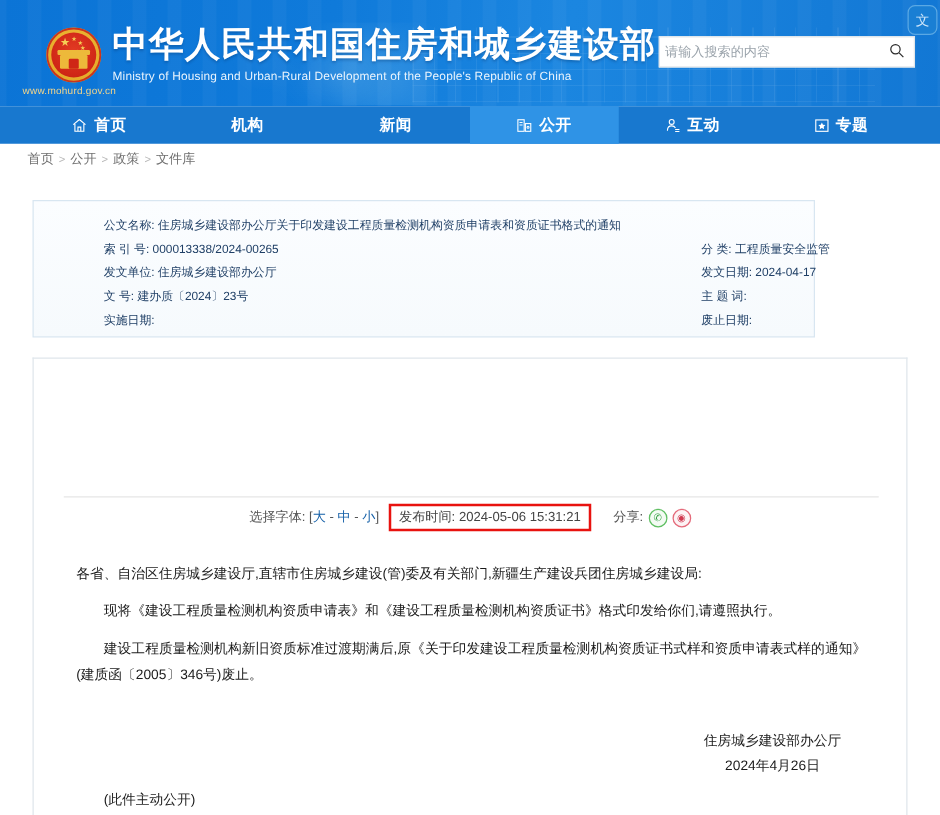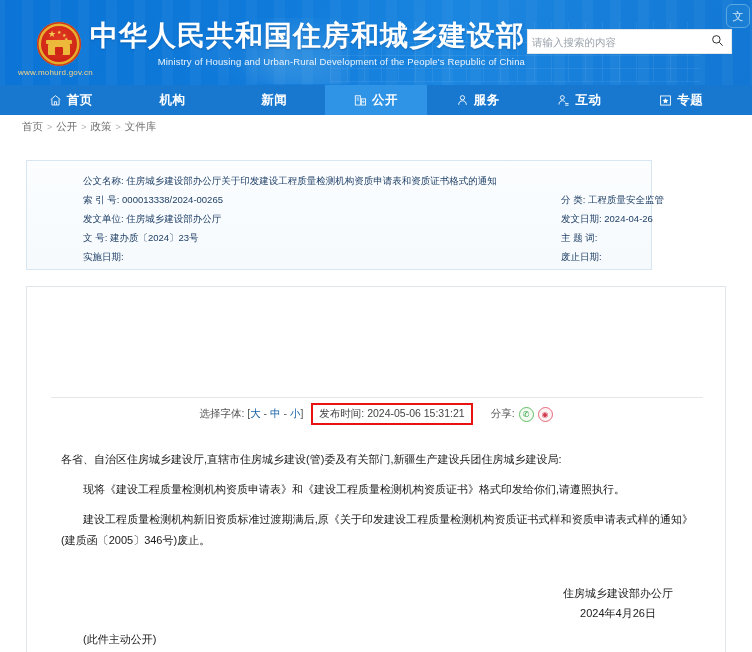--- a/index.html
+++ b/index.html
@@ -80,21 +80,20 @@
 
   .brand-block { position:absolute; left:90px; top:20px; }
   .brand-cn {
     font-size: 28px; font-weight: bold; color:#ffffff; letter-spacing: 1px;
     line-height: 32px; white-space: nowrap;
     text-shadow: 0 1px 2px rgba(0,40,90,.28);
   }
   .brand-en {
     font-size: 9.5px; color:#eaf4fd; margin-top: 4px; letter-spacing: .15px;
     white-space: nowrap;
-    text-align: right;
   }
   .brand-url {
     position:absolute; left:18px; top:68px;
     font-size: 8px; color:#f3d58a; letter-spacing:.2px; white-space:nowrap;
   }
 
   .search-box {
     position:absolute; right:20px; top:29px; width:205px; height:25px;
     background:#ffffff; border:1px solid #e4e7ea;
     display:flex; align-items:center;
@@ -283,29 +282,20 @@
           <line x1="3.2" y1="7.4" x2="6.2" y2="7.4" stroke="#fff" stroke-width="1"></line>
           <rect x="9" y="6" width="5.3" height="7.6" fill="none" stroke="#fff" stroke-width="1.05"></rect>
           <circle cx="11.6" cy="9.6" r="1" fill="none" stroke="#fff" stroke-width="1"></circle>
         </svg>
       </span>
       <span>公开</span>
     </div>
     <div class="nav-item">
       <span class="nav-ico">
         <svg width="13" height="13" viewBox="0 0 16 16">
-          <circle cx="8" cy="4.6" r="2.6" fill="none" stroke="#fff" stroke-width="1.1"></circle>
-          <path d="M3.3 13.4 C3.3 9.9 5.4 8.4 8 8.4 C10.6 8.4 12.7 9.9 12.7 13.4" fill="none" stroke="#fff" stroke-width="1.1"></path>
-        </svg>
-      </span>
-      <span>服务</span>
-    </div>
-    <div class="nav-item">
-      <span class="nav-ico">
-        <svg width="13" height="13" viewBox="0 0 16 16">
           <circle cx="6.6" cy="4.4" r="2.4" fill="none" stroke="#fff" stroke-width="1.1"></circle>
           <path d="M2.4 13 C2.4 9.7 4.3 8.3 6.6 8.3 C8.2 8.3 9.6 9 10.3 10.3" fill="none" stroke="#fff" stroke-width="1.1"></path>
           <line x1="10" y1="11.8" x2="14.2" y2="11.8" stroke="#fff" stroke-width="1.1"></line>
           <line x1="10" y1="13.8" x2="14.2" y2="13.8" stroke="#fff" stroke-width="1.1"></line>
         </svg>
       </span>
       <span>互动</span>
     </div>
     <div class="nav-item">
       <span class="nav-ico">
@@ -350,21 +340,21 @@
         <span class="meta-label">实施日期:</span>
         <span class="meta-val"></span>
       </div>
 
       <div class="meta-row mR" style="top:33px;">
         <span class="meta-label">分     类:</span>
         <span class="meta-val">工程质量安全监管</span>
       </div>
       <div class="meta-row mR" style="top:52px;">
         <span class="meta-label">发文日期:</span>
-        <span class="meta-val">2024-04-26</span>
+        <span class="meta-val">2024-04-17</span>
       </div>
       <div class="meta-row mR" style="top:71px;">
         <span class="meta-label">主 题 词:</span>
         <span class="meta-val"></span>
       </div>
       <div class="meta-row mR" style="top:90px;">
         <span class="meta-label">废止日期:</span>
         <span class="meta-val"></span>
       </div>
     </div>

